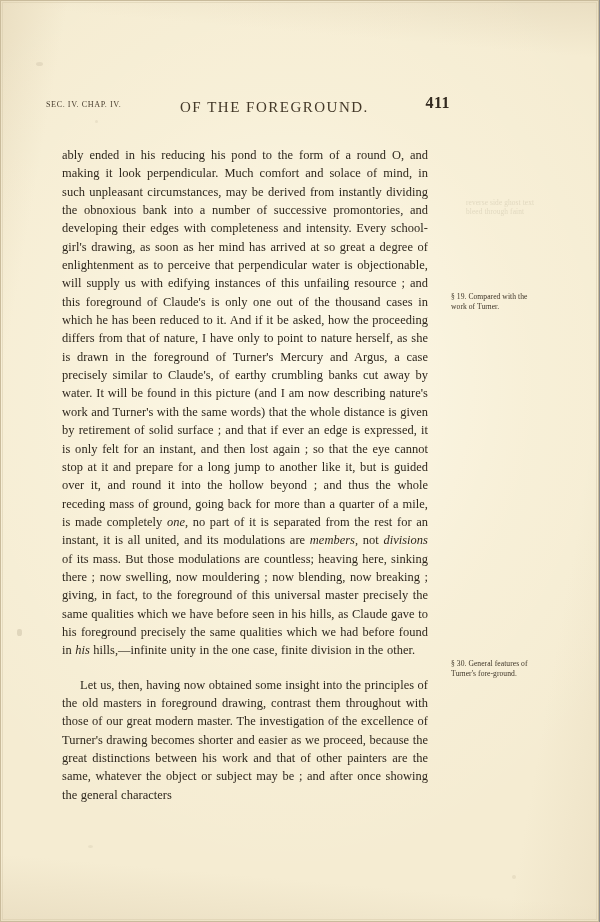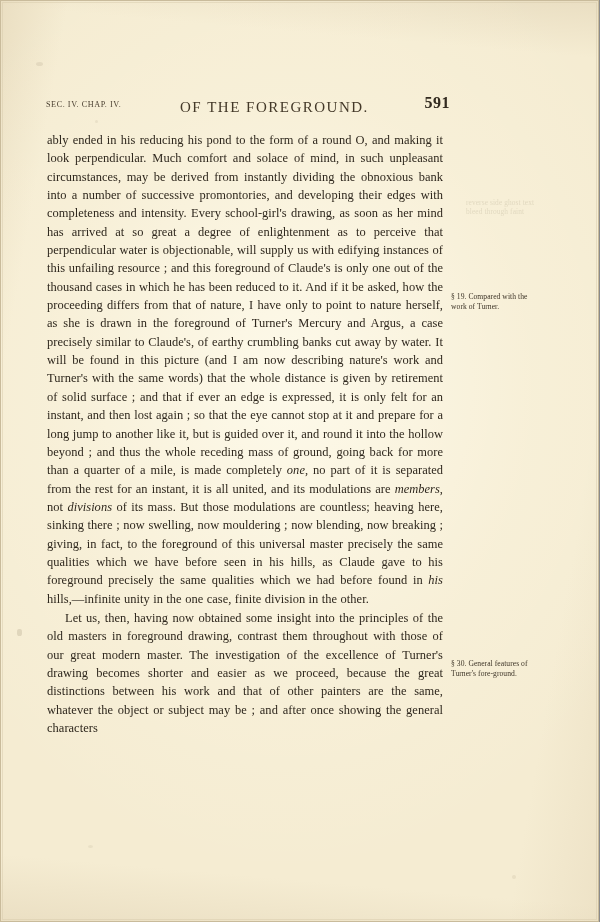--- a/index.html
+++ b/index.html
@@ -90,21 +90,21 @@
     width: 398px;
     font-size: 12.45px;
     line-height: 18.35px;
     text-align: justify;
     text-justify: inter-word;
     color: #2e271d;
     letter-spacing: 0.04px;
     word-spacing: 0.3px;
   }
   #textblock p {
-    margin: 1px;
+    margin: 16px;
   }
   #textblock p.indent {
     text-indent: 18px;
   }
   #textblock i {
     font-style: italic;
   }
 
   
   .marginal {
@@ -156,21 +156,21 @@
 
   <div class="speck" id="speck-a"></div>
   <div class="speck" id="speck-b"></div>
   <div class="speck" id="speck-c"></div>
   <div class="speck" id="speck-d"></div>
   <div class="speck" id="speck-e"></div>
 
   <div id="running-head">
     <span class="rh-left">SEC. IV. CHAP. IV.</span>
     <span class="rh-center">OF THE FOREGROUND.</span>
-    <span class="rh-page">591</span>
+    <span class="rh-page">411</span>
   </div>
 
   <div id="textblock">
     <p><span>ably ended in his reducing his pond to the form of a round O, and making it look perpendicular.  Much comfort and solace of mind, in such unpleasant circumstances, may be derived from instantly dividing the obnoxious bank into a number of successive promontories, and developing their edges with completeness and intensity. Every school-girl's drawing, as soon as her mind has arrived at so great a degree of enlightenment as to perceive that perpendicular water is objectionable, will supply us with edifying instances of this unfailing resource ; and this foreground of Claude's is only one out of the thousand cases in which he has been reduced to it.  And if it be asked, how the proceeding differs from that of nature, I have only to point to nature herself, as she is drawn in the foreground of Turner's Mercury and Argus, a case precisely similar to Claude's, of earthy crumbling banks cut away by water.  It will be found in this picture (and I am now describing nature's work and Turner's with the same words) that the whole distance is given by retirement of solid surface ; and that if ever an edge is expressed, it is only felt for an instant, and then lost again ; so that the eye cannot stop at it and prepare for a long jump to another like it, but is guided over it, and round it into the hollow beyond ; and thus the whole receding mass of ground, going back for more than a quarter of a mile, is made completely </span><i>one</i><span>, no part of it is separated from the rest for an instant, it is all united, and its modulations are </span><i>members</i><span>, not </span><i>divisions</i><span> of its mass.  But those modulations are countless; heaving here, sinking there ; now swelling, now mouldering ; now blending, now breaking ; giving, in fact, to the foreground of this universal master precisely the same qualities which we have before seen in his hills, as Claude gave to his foreground precisely the same qualities which we had before found in </span><i>his</i><span> hills,—infinite unity in the one case, finite division in the other.</span></p>
     <p class="indent">Let us, then, having now obtained some insight into the principles of the old masters in foreground drawing, contrast them throughout with those of our great modern master.  The investigation of the excellence of Turner's drawing becomes shorter and easier as we proceed, because the great distinctions between his work and that of other painters are the same, whatever the object or subject may be ; and after once showing the general characters</p>
   </div>
 
   <div class="marginal" id="note-19">§ 19. Compared with the work of Turner.</div>
   <div class="marginal" id="note-20">§ 30. General features of Turner's fore-ground.</div>
 

